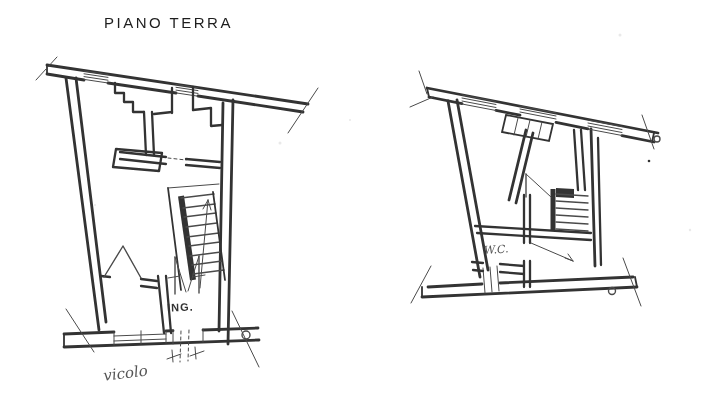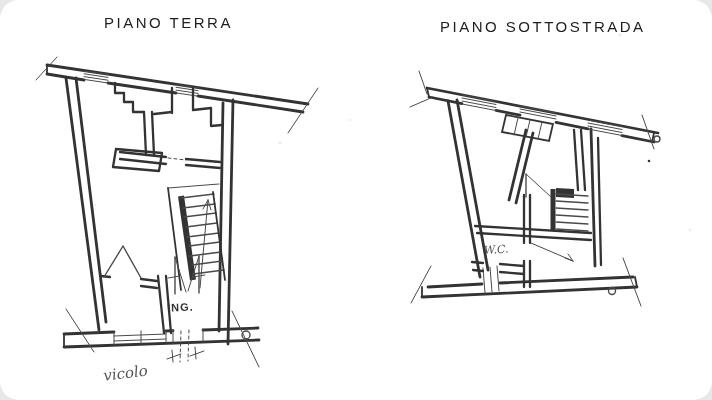--- a/index.html
+++ b/index.html
@@ -1,20 +1,20 @@
 <!DOCTYPE html>
 <html style="--paper: #ffffff; --ink: #333333; --ink2: #4a4a4a; --pencil: #555555; --title: #1e1e1e;"><head>
 <meta charset="utf-8">
 <style>
   :root{
     --paper:#ffffff; --ink:#333333; --ink2:#4a4a4a; --pencil:#555555; --title:#1e1e1e;
   }
   html,body{margin:0;padding:0;background:#e8e8e8;}
   .sheet{position:relative;width:712px;height:400px;background:var(--paper);overflow:hidden;
-         font-family:"Liberation Sans",sans-serif;border-radius:19px;}
+         font-family:"Liberation Sans",sans-serif;}
   .plan-title{position:absolute;font-size:15px;letter-spacing:2.5px;color:var(--title);white-space:nowrap;}
   .title-terra{left:104px;top:14px;}
   .title-sottostrada{left:440px;top:18px;}
   svg.drawing{position:absolute;left:0;top:0;filter:blur(.22px);}
   .s3{stroke:var(--ink);stroke-width:2.8;fill:none;stroke-linecap:round;stroke-linejoin:round;}
   .s25{stroke:var(--ink);stroke-width:2.3;fill:none;stroke-linecap:round;stroke-linejoin:round;}
   .s2{stroke:var(--ink);stroke-width:1.8;fill:none;stroke-linecap:round;}
   .s15{stroke:var(--ink2);stroke-width:1.4;fill:none;stroke-linecap:round;}
   .s1{stroke:var(--ink2);stroke-width:1;fill:none;stroke-linecap:round;}
   .s6{stroke:var(--ink);stroke-width:6;fill:none;stroke-linecap:butt;}
@@ -23,21 +23,20 @@
   .blk{fill:var(--ink);stroke:none;}
   .speck{fill:#9a9a9a;opacity:.22;stroke:none;}
   text.hand{font-family:"DejaVu Serif",serif;font-style:italic;fill:var(--pencil);}
   text.print{font-family:"Liberation Sans",sans-serif;font-weight:bold;fill:var(--ink);letter-spacing:1px;}
 </style>
 </head>
 <body>
 
 <div class="sheet">
   <div class="plan-title title-terra">PIANO TERRA</div>
-  <div class="plan-title title-sottostrada">PIANO SOTTOSTRADA</div>
 
   <svg class="drawing" width="712" height="400" viewBox="0 0 712 400" xmlns="http://www.w3.org/2000/svg">
 
     <g>
 
       <g>
         <path class="s3" d="M47,65 L308,104"></path>
         <path class="s3" d="M47,74 L84,80 M108,83 L176,93 M198,96 L303,112"></path>
         <path class="s3" d="M66,78 L99,330"></path>
         <path class="s3" d="M76,78 L106,322"></path>

